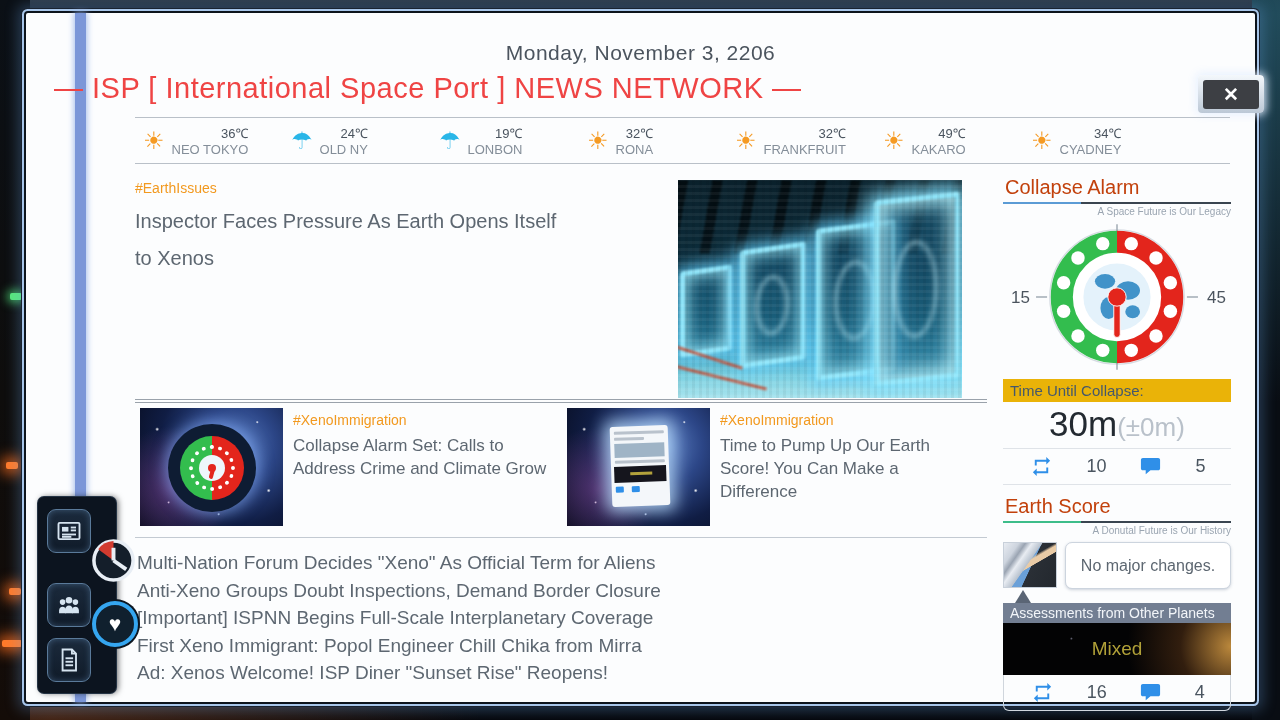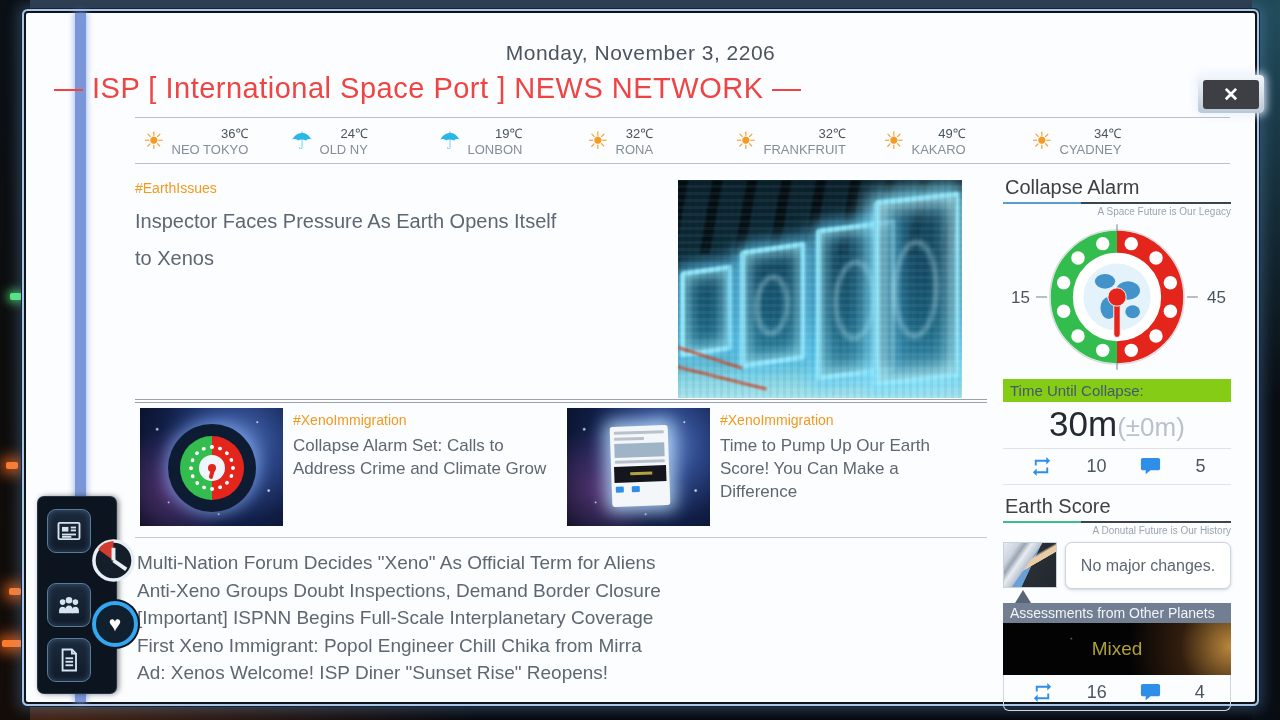--- a/index.html
+++ b/index.html
@@ -127,31 +127,31 @@
   .mc-dark::after { content:""; position:absolute; left:30%; top:6px; width:22px; height:3px; background:#b3a23c; }
   .mc-icons { display:flex; gap:8px; margin-top:4px; }
   .mc-dot { width:8px; height:6px; background:#2f8fe8; border-radius:1px; }
 
   
   .ticker { position:absolute; left:2px; top:386px; width:852px; }
   .tline { font-size:19px; color:#5d6771; line-height:27.5px; cursor:pointer; white-space:nowrap; }
 
   
   .sidebar { position:absolute; left:977px; top:163px; width:228px; }
-  .sb-title { font-size:20px; color:#404040; padding-left:2px; }
+  .sb-title { font-size:20px; color:#c2410c; padding-left:2px; }
   .sb-underline { height:2px; margin-top:3px; }
   .sb-underline.blue { background:linear-gradient(to right,#5b9bd5 0 34%, #3a4550 34% 100%); }
   .sb-underline.green { background:linear-gradient(to right,#3dbd8a 0 34%, #3a4550 34% 100%); }
   .sb-tagline { font-size:10px; color:#9aa5b1; text-align:right; margin-top:2px; }
 
   .gauge-wrap { margin:4px 0 2px; text-align:center; }
   .gauge-num { font-size:17px; fill:#4b545e; }
   .tick { stroke:#9aa4ae; stroke-width:1.5; }
 
-  .time-bar { background:#84cc16; color:#45586c; font-size:15px; padding:3px 7px; }
+  .time-bar { background:#eab308; color:#45586c; font-size:15px; padding:3px 7px; }
   .time-big { text-align:center; padding:2px 0 4px; }
   .time-val { font-size:35px; color:#232a31; }
   .time-delta { font-size:26px; color:#b9c1ca; }
   .sb-hr { border:none; border-top:1px solid #dfe3e8; }
   .engage { display:flex; align-items:center; justify-content:space-around; padding:6px 10px; }
   .engage .num { font-size:18px; color:#4a5560; }
   .eng-icon { width:27px; height:23px; cursor:pointer; }
 
   .es-row { display:flex; align-items:flex-start; margin-top:6px; }
   .avatar { width:54px; height:46px; flex:none; position:relative; overflow:hidden; border:1px solid #c8d0da;

